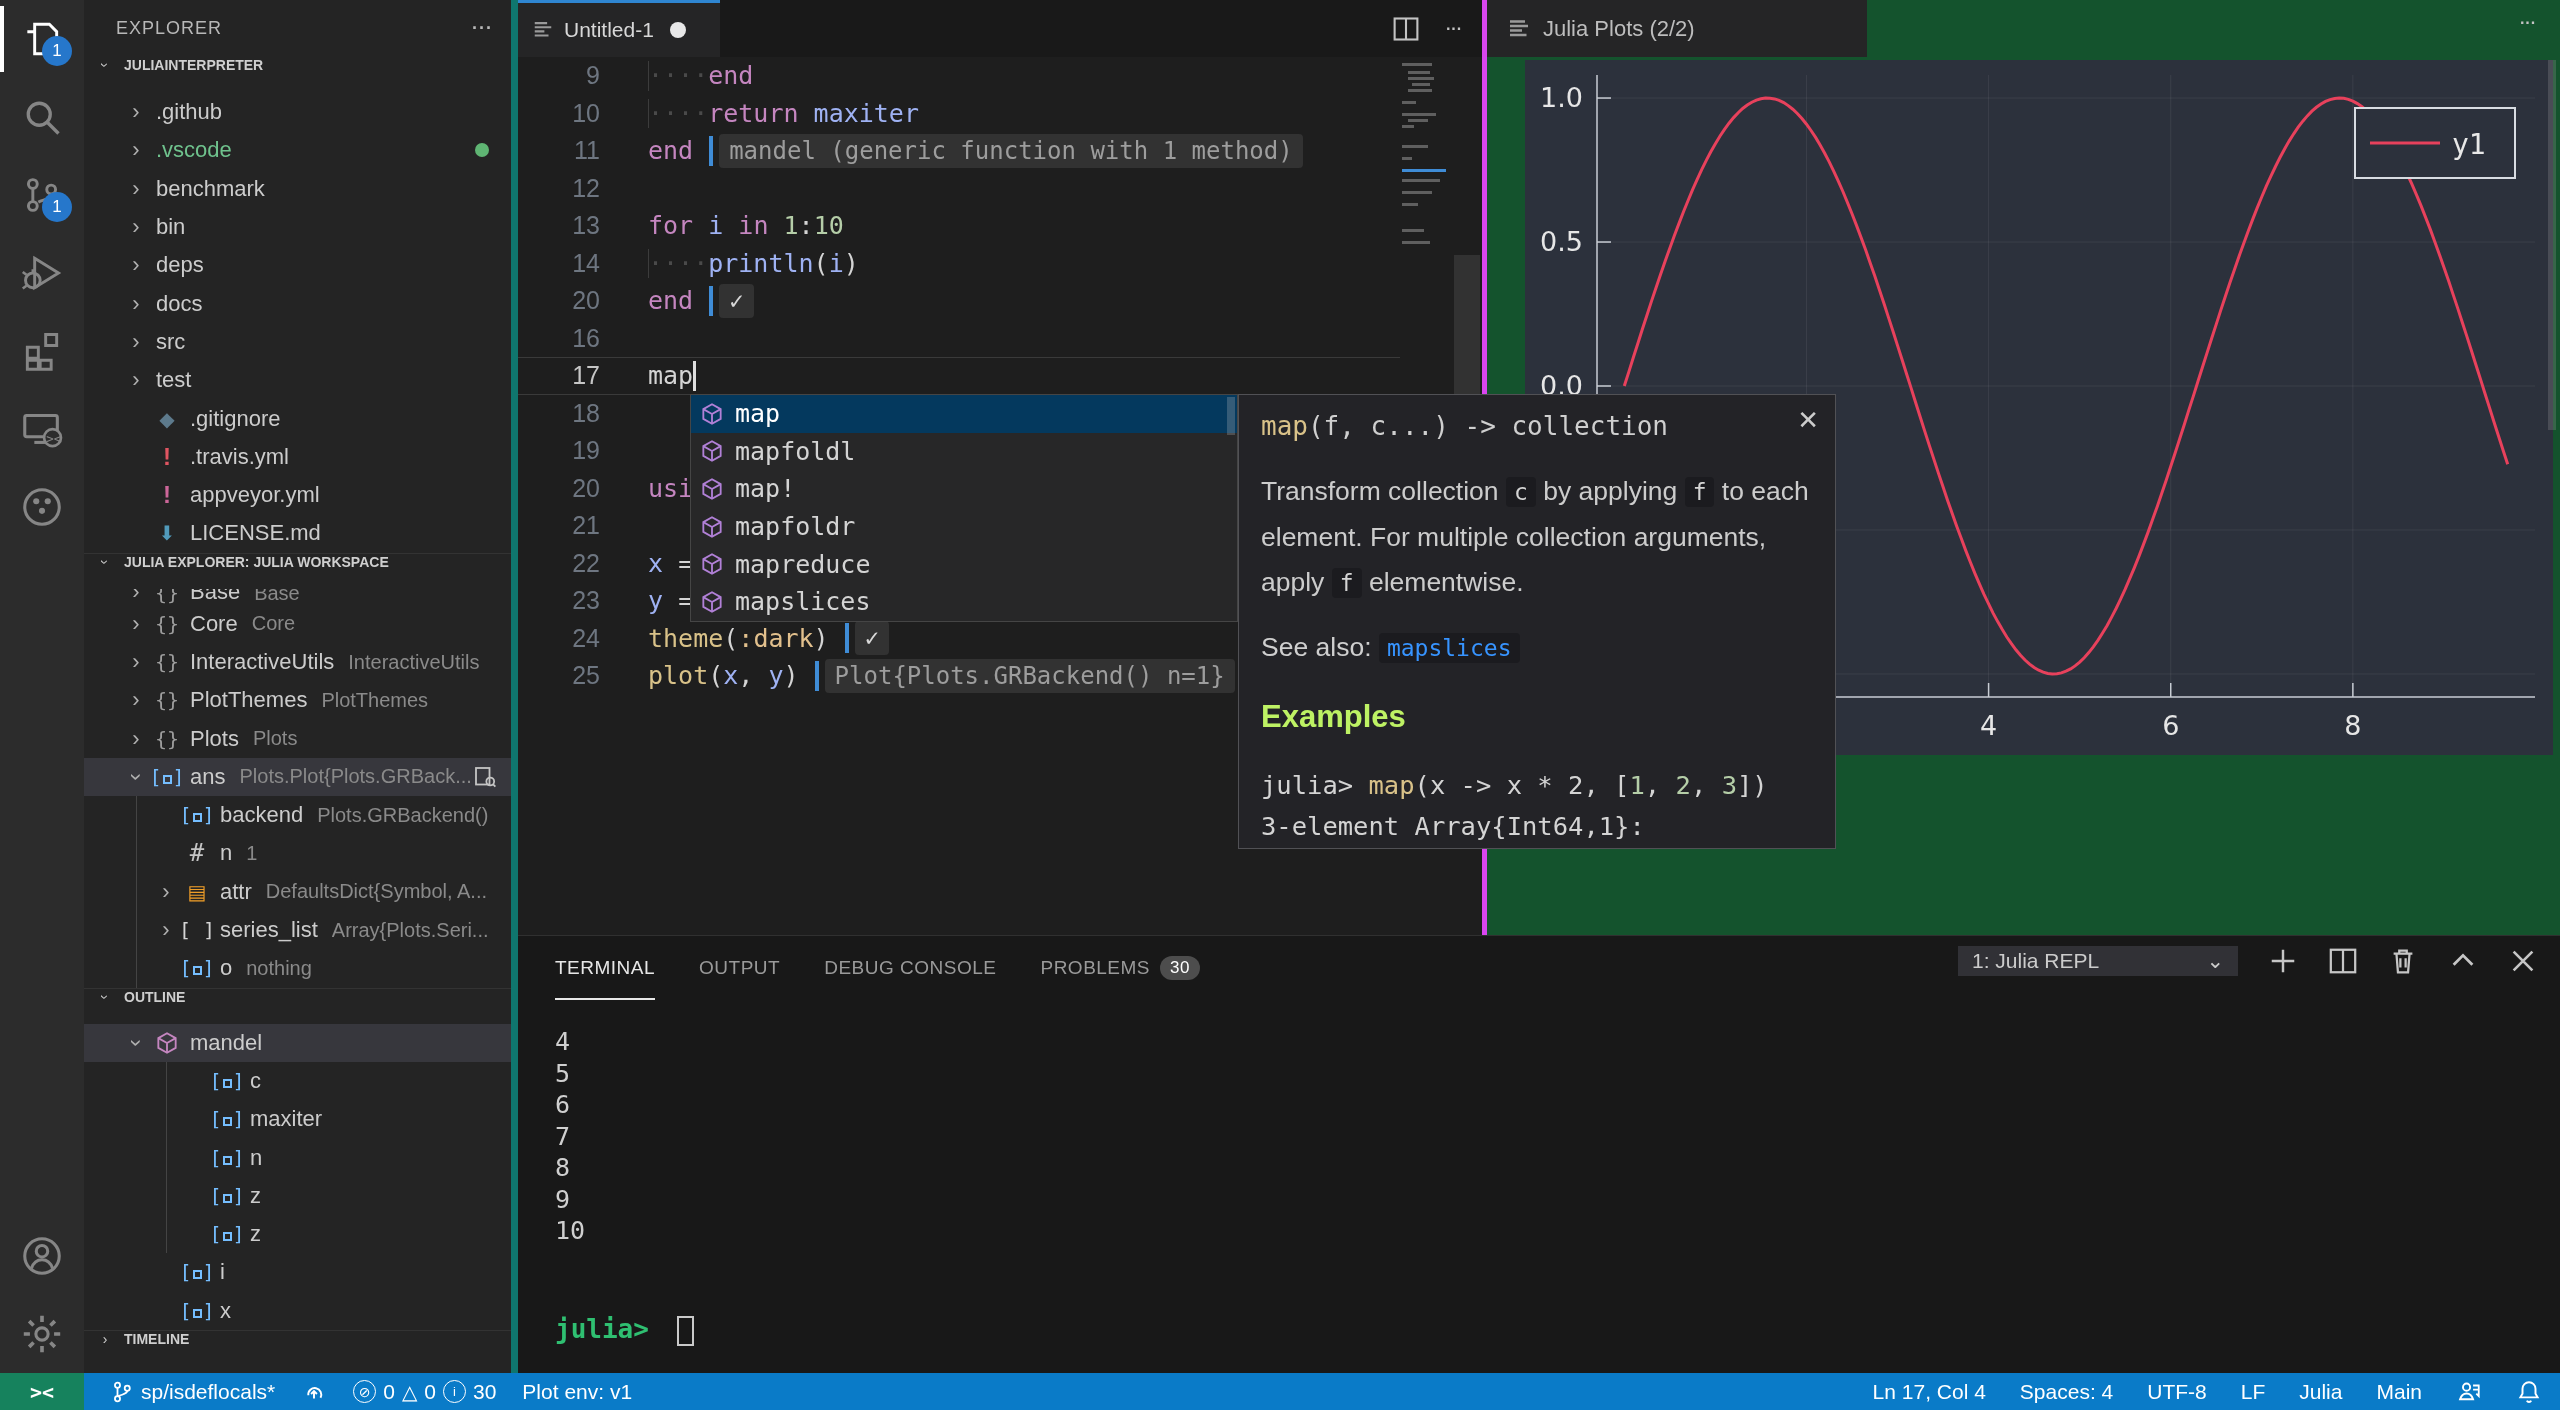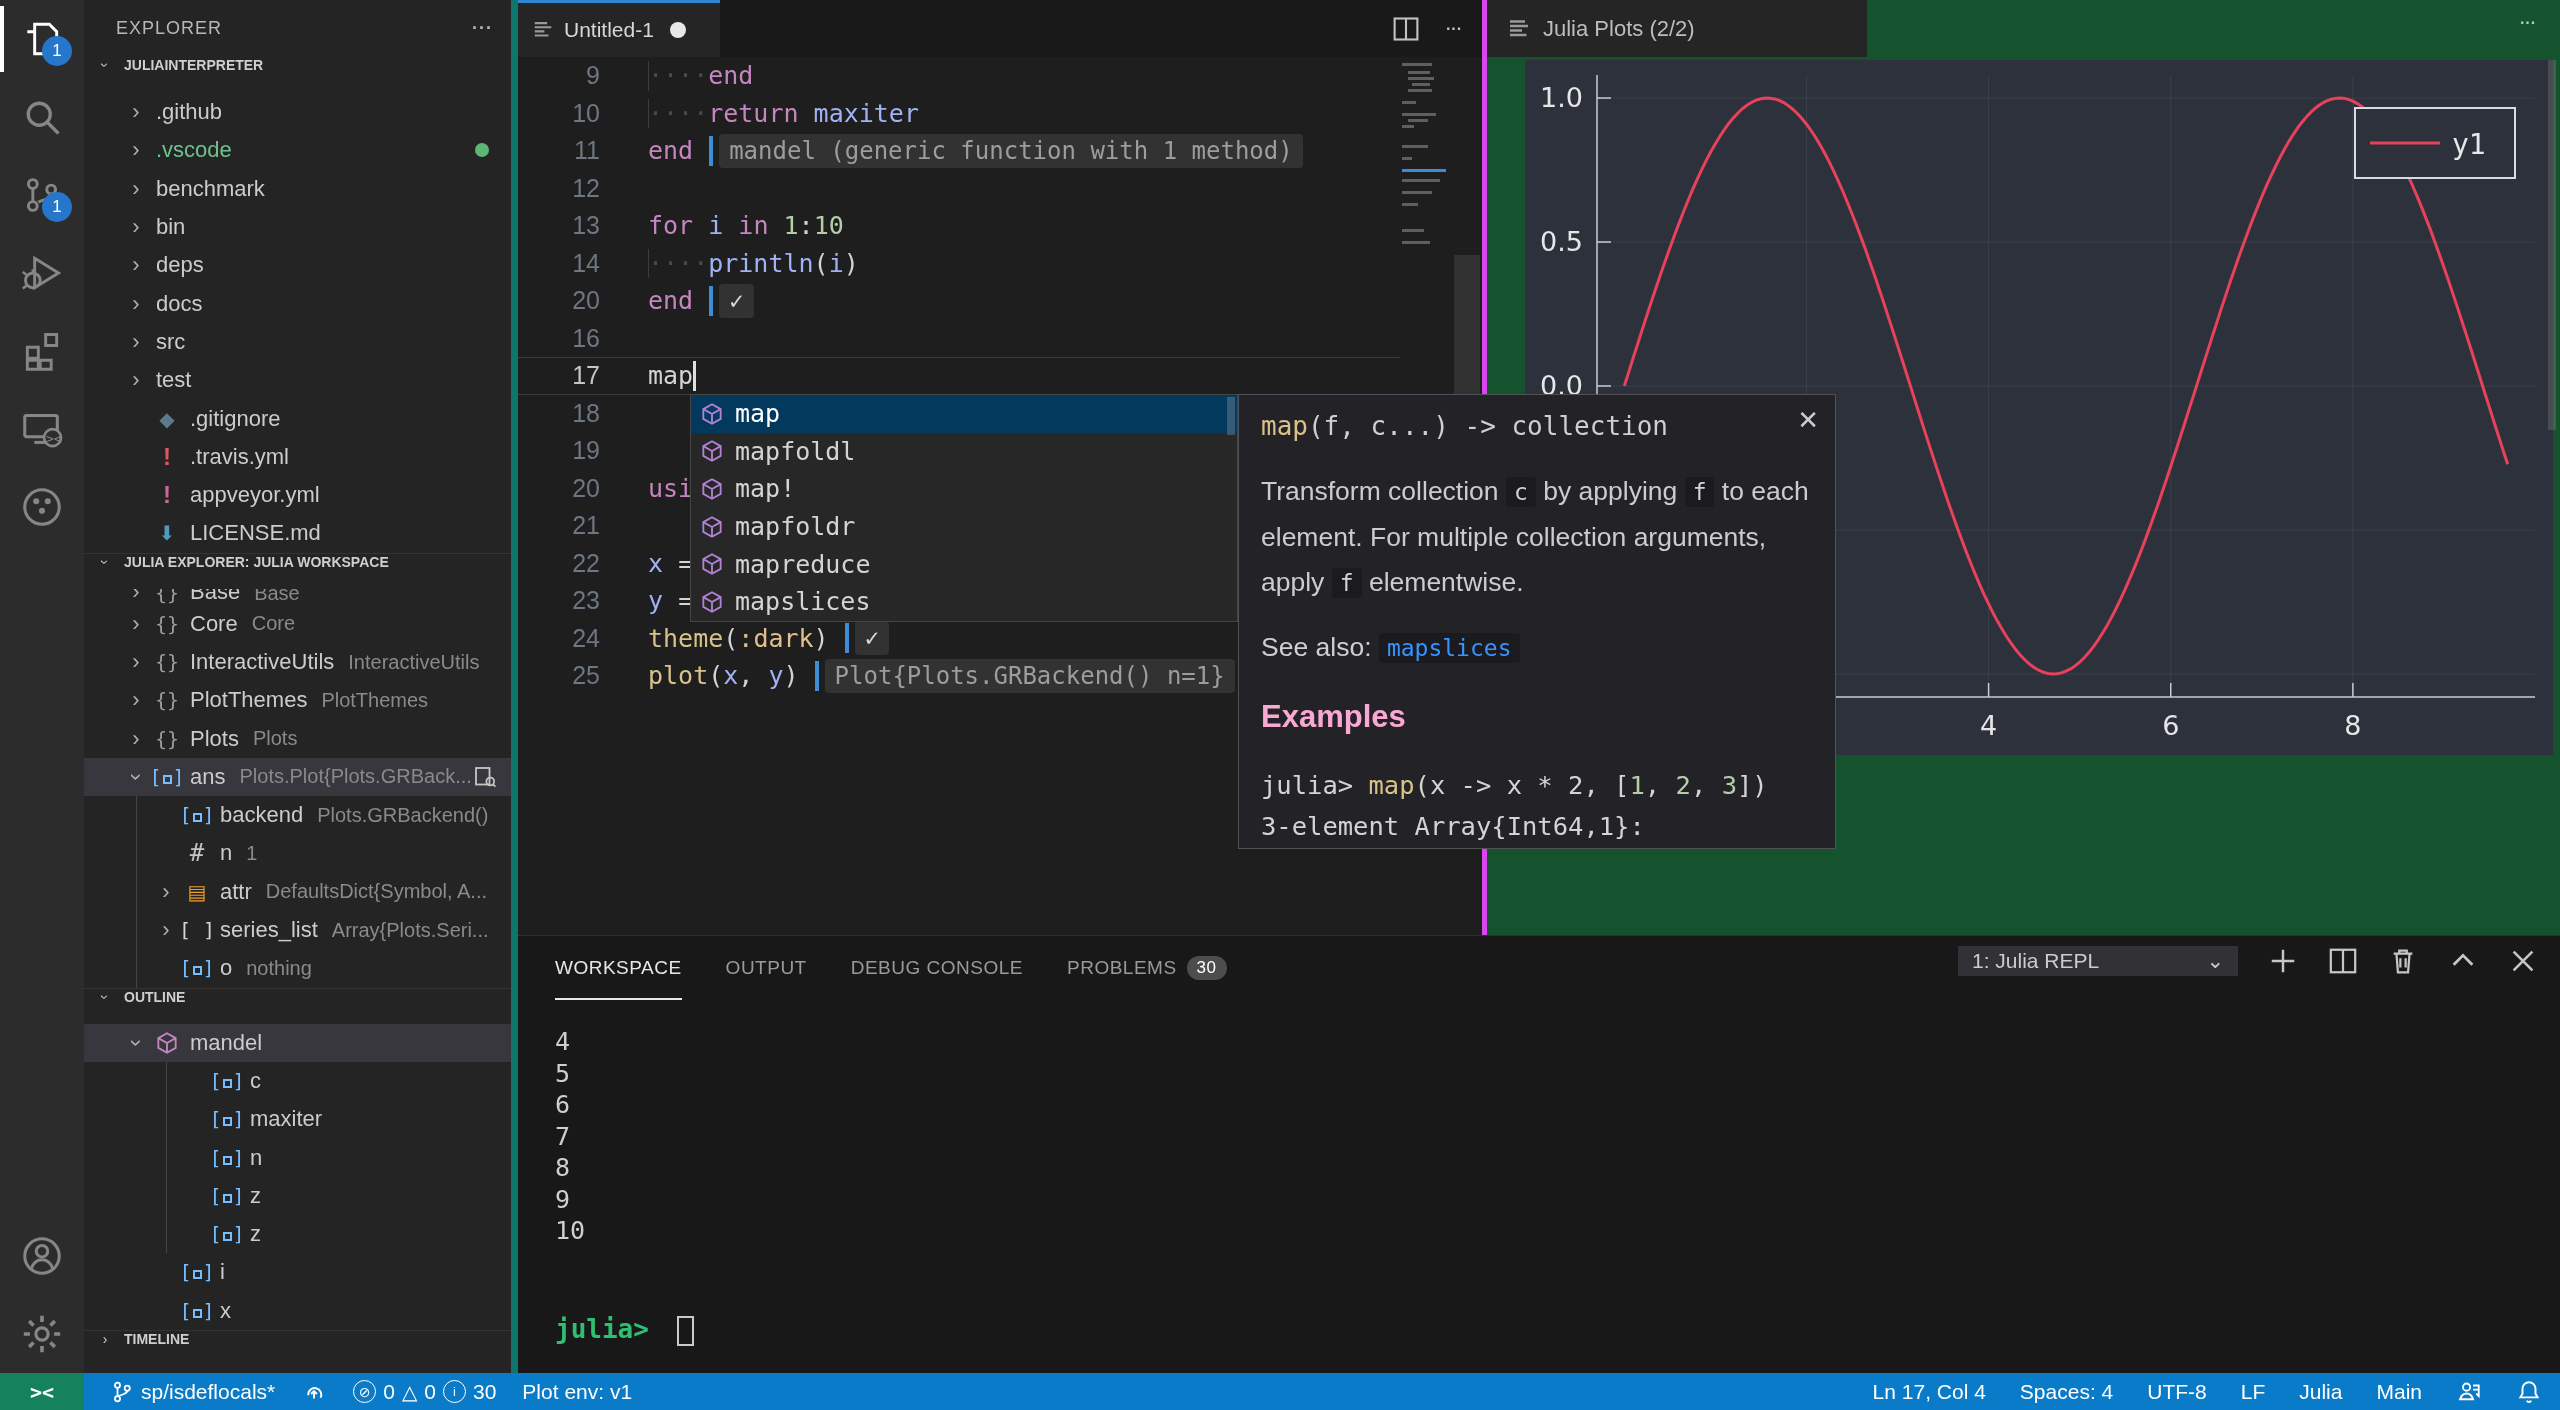--- a/index.html
+++ b/index.html
@@ -62,21 +62,21 @@
   #sg-scroll { position:absolute; right:2px; top:2px; width:8px; height:38px; background:rgba(200,200,200,.25); }
 
   
   #docpopup { position:absolute; left:1238px; top:394px; width:598px; height:455px; background:#232327; border:1px solid #515155; z-index:39; overflow:hidden; padding:16px 22px; color:#cfcfcf; }
   #doc-close { position:absolute; right:16px; top:10px; color:#cccccc; font-size:26px; cursor:pointer; }
   #doc-sig { font-family:"DejaVu Sans Mono", monospace; font-size:26px; margin-bottom:28px; }
   #doc-body { font-size:26.5px; line-height:45px; color:#cccccc; }
   .code-chip { font-family:"DejaVu Sans Mono", monospace; font-size:23px; background:#1b1b1f; border-radius:4px; padding:2px 8px; color:#d4d4d4; }
   #doc-seealso { margin-top:26px; font-size:26.5px; }
   #doc-seealso .link { color:#3794ff; }
-  #doc-examples { margin-top:36px; font-size:31px; font-weight:bold; color:#f9a8d4; }
+  #doc-examples { margin-top:36px; font-size:31px; font-weight:bold; color:#bef264; }
   #doc-code { margin-top:30px; font-family:"DejaVu Sans Mono", monospace; font-size:25.5px; line-height:41px; white-space:pre; }
 
   
   #plotpanel { position:absolute; left:1482px; top:0; width:1078px; height:935px; background:#14532d; border-left:5px solid #d946ef; }
   #pp-head { height:57px; display:flex; align-items:center; gap:12px; padding:0 20px; color:#bdbdbd; font-size:22px; background:#252526; width:380px; }
   #pp-ellipsis { position:absolute; right:24px; top:14px; color:#c3c3c3; }
   #plotimg { position:absolute; left:38px; top:60px; width:1028px; height:695px; background:#2c313c; }
   #pp-scroll { position:absolute; right:4px; top:60px; width:8px; height:370px; background:rgba(160,160,160,.25); }
 
   
@@ -645,21 +645,21 @@
           <line x1="845" y1="83" x2="915" y2="83" stroke="#e8415c" stroke-width="3"></line>
           <text x="927" y="94" font-size="28" fill="#e8e8e8" font-family="DejaVu Sans Mono, monospace">y1</text>
         </g>
       </svg></div>
   <div id="pp-scroll"></div>
 </div>
 
 <div id="panel">
   <div id="panel-tabs">
       <div class="ptab active">
-        <span>WORKSPACE</span>
+        <span>TERMINAL</span>
       </div>
       <div class="ptab">
         <span>OUTPUT</span>
       </div>
       <div class="ptab">
         <span>DEBUG CONSOLE</span>
       </div>
       <div class="ptab">
         <span>PROBLEMS</span>
         <span id="problems-badge">30</span>

